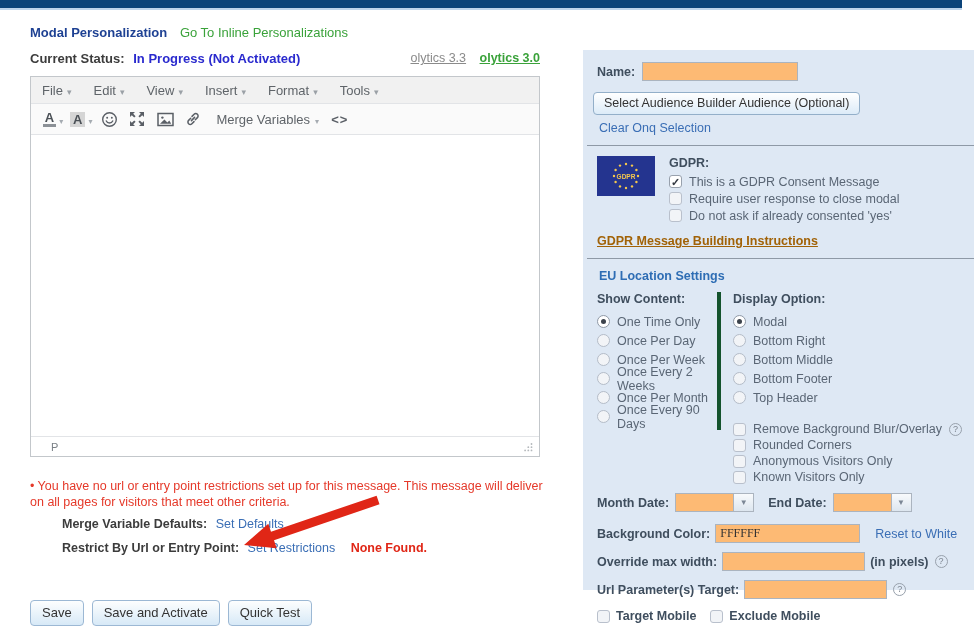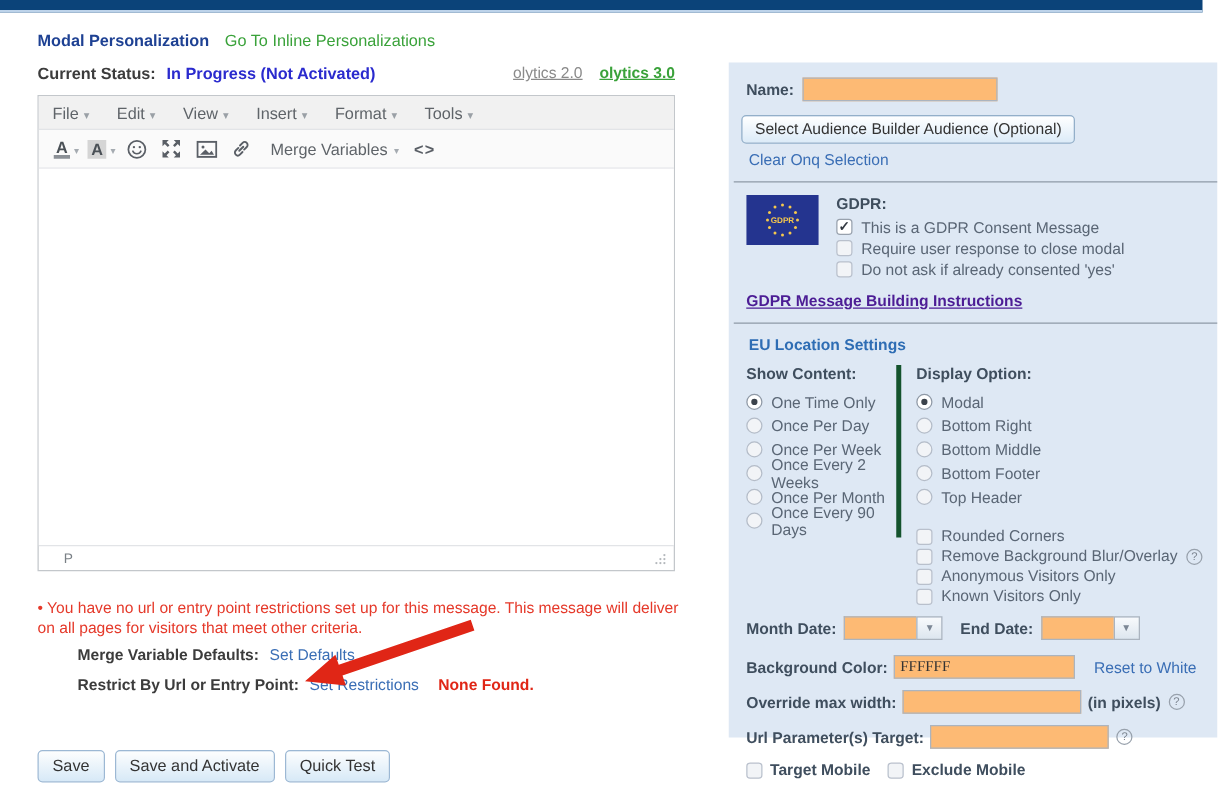--- a/index.html
+++ b/index.html
@@ -62,21 +62,21 @@
   .gdpr-title { font-weight:bold; color:#3f4e5e; margin-bottom:3px; }
   .opt-row { display:flex; align-items:center; gap:7px; height:17px; }
   .radio-group .opt-row { height:19px; }
   .opt-label { color:#5a6675; }
   .cb { width:13px; height:13px; flex:0 0 auto; border:1px solid #b9c0cc; background:#f2f4f7; border-radius:3px; display:inline-block; cursor:pointer; }
   .cb.checked { background:#fff; border-color:#98a1ad; }
   .cb.checked::after { content:"✓"; display:block; text-align:center; font-size:11px; font-weight:bold; color:#343a42; line-height:12px; }
   .radio { width:13px; height:13px; flex:0 0 auto; border:1px solid #b4bcc8; background:#f2f4f7; border-radius:50%; display:inline-block; position:relative; cursor:pointer; }
   .radio.selected { background:#fff; border-color:#8f99a6; }
   .radio.selected::after { content:""; position:absolute; left:3px; top:3px; width:5px; height:5px; border-radius:50%; background:#3c434c; }
-  .gdpr-instr { display:inline-block; margin-top:10px; color:#4c1d95; font-weight:bold; text-decoration:underline; cursor:pointer; }
+  .gdpr-instr { display:inline-block; margin-top:10px; color:#a16207; font-weight:bold; text-decoration:underline; cursor:pointer; }
   .eu-loc { margin:10px 0 0 2px; color:#2e6db4; font-weight:bold; cursor:pointer; }
   .columns { display:flex; align-items:flex-start; margin-top:9px; }
   .col-left { width:124px; border-right:4px solid #14532d; padding-bottom:4px; }
   .col-right { margin-left:12px; }
   .col-title { font-weight:bold; color:#3f4e5e; height:20px; }
   .cb-group { margin-top:14px; }
   .cb-group .opt-row { height:16px; }
   .help-icon { width:13px; height:13px; border:1px solid #98a1ac; border-radius:50%; display:inline-block; text-align:center; font-size:9px; line-height:11px; color:#7d8590; cursor:pointer; }
   .help-icon::after { content:"?"; }
   .date-row { margin-top:8px; display:flex; align-items:center; }
@@ -111,21 +111,21 @@
     <span class="page-title">Modal Personalization</span>
     <a class="goto-link">Go To Inline Personalizations</a>
   </div>
 
   <div class="status-row">
     <span class="status-label">Current Status:</span>
     <span class="status-value">In Progress (Not Activated)</span>
   </div>
 
   <div class="olytics-row">
-    <a class="olytics2">olytics 2.0</a>
+    <a class="olytics2">olytics 3.3</a>
     <a class="olytics3">olytics 3.0</a>
   </div>
 
   <div class="editor">
     <div class="menubar" id="menubar">
         <span class="menu-item">
           <span>File</span>
           <span class="caret"></span>
         </span>
         <span class="menu-item">
@@ -340,26 +340,26 @@
               <span class="opt-label">Bottom Footer</span>
             </div>
             <div class="opt-row">
               <span class="radio"></span>
               <span class="opt-label">Top Header</span>
             </div>
           </div>
         <div id="display-checkboxes" class="cb-group">
             <div class="opt-row">
               <span class="cb"></span>
-              <span class="opt-label">Rounded Corners</span>
-            </div>
-            <div class="opt-row">
-              <span class="cb"></span>
               <span class="opt-label">Remove Background Blur/Overlay</span>
               <span class="help-icon"></span>
+            </div>
+            <div class="opt-row">
+              <span class="cb"></span>
+              <span class="opt-label">Rounded Corners</span>
             </div>
             <div class="opt-row">
               <span class="cb"></span>
               <span class="opt-label">Anonymous Visitors Only</span>
             </div>
             <div class="opt-row">
               <span class="cb"></span>
               <span class="opt-label">Known Visitors Only</span>
             </div>
           </div>

